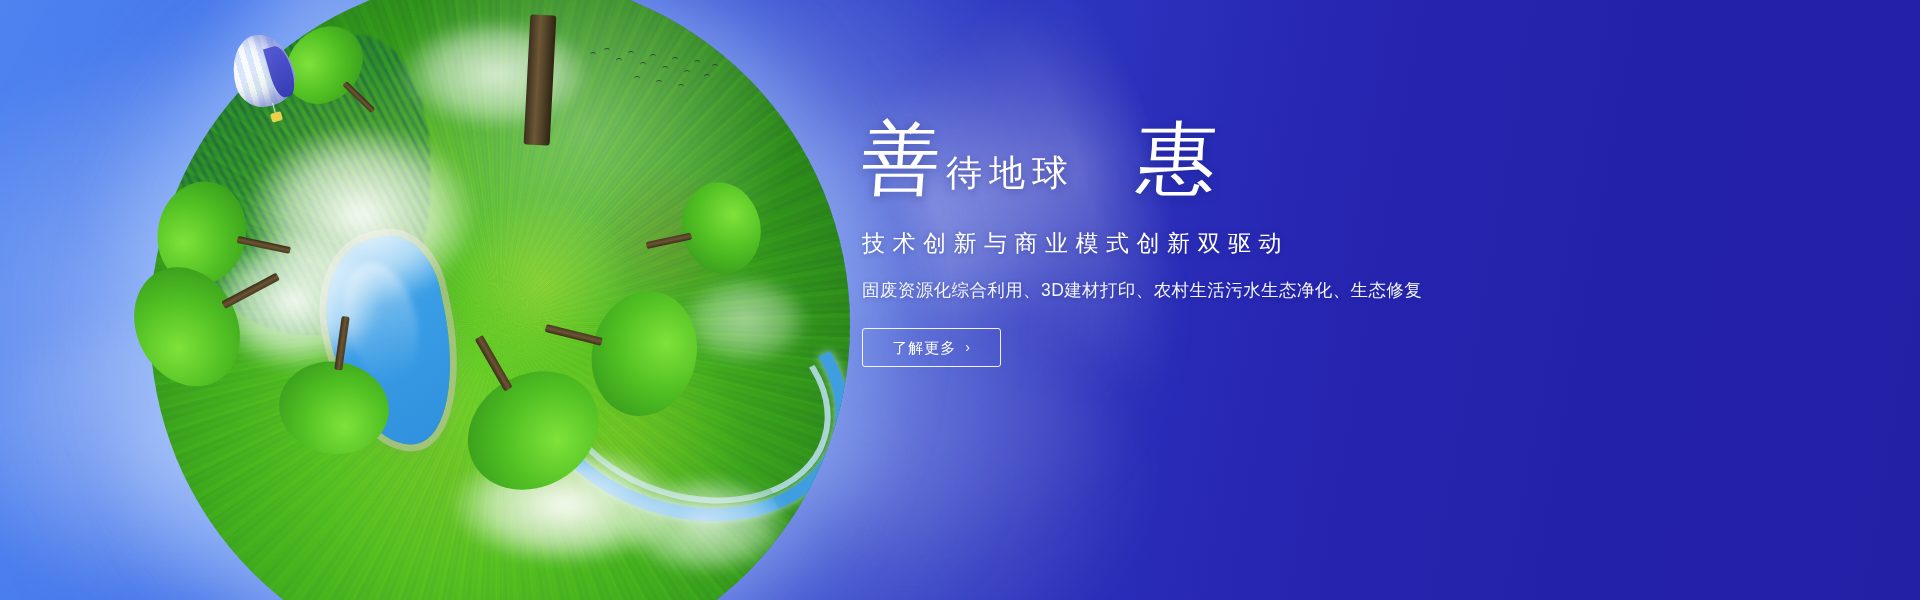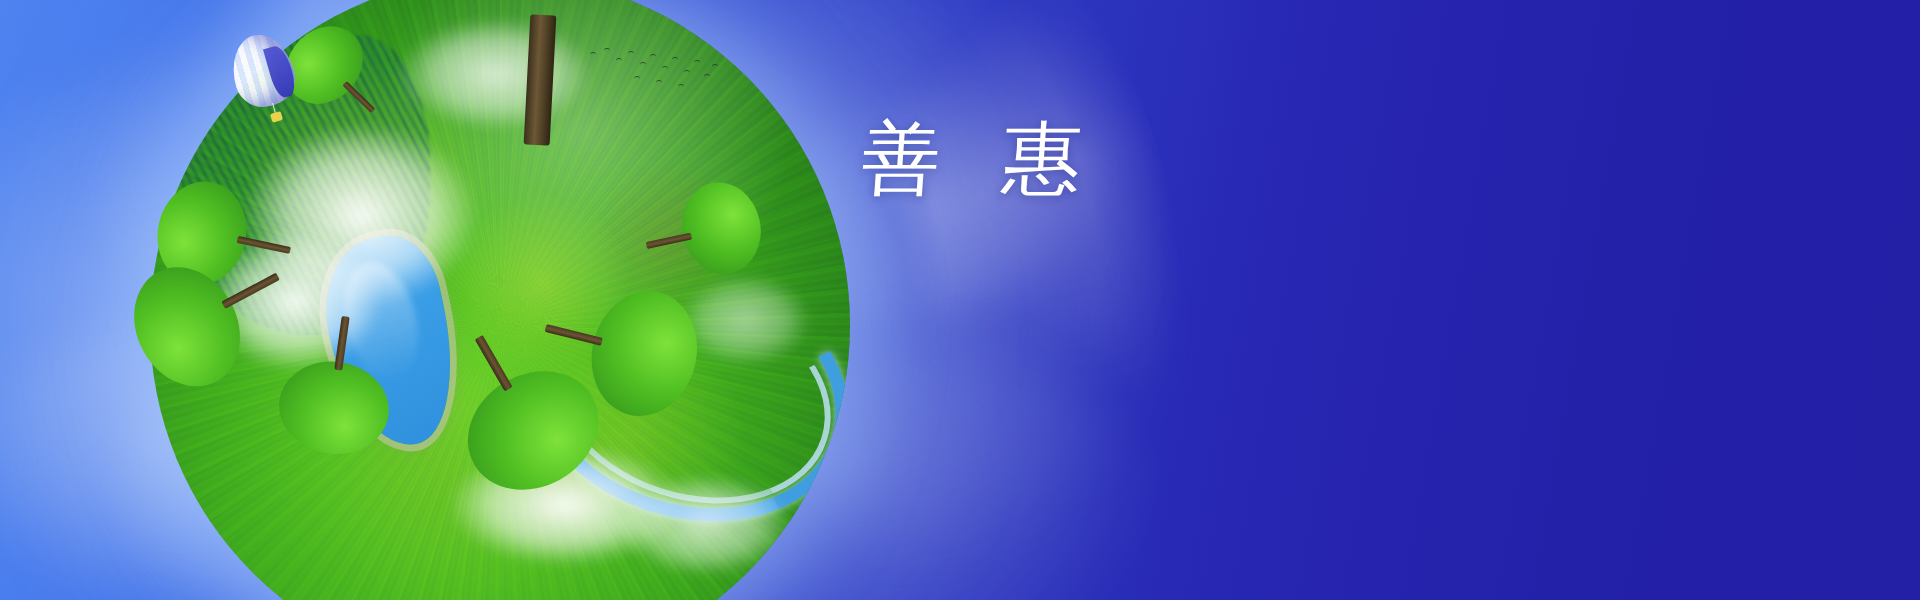--- a/index.html
+++ b/index.html
@@ -281,24 +281,31 @@
     <i style="left:46px;top:30px;"></i>
       <i style="left:68px;top:34px;"></i>
     <i style="left:90px;top:38px;"></i>
   </div>
 
   <div id="copy">
 
     <div class="headline">
       <span class="hl-group">
         <span class="hl-big">善</span>
+        <span class="hl-small">待地球</span>
       </span>
       <span class="hl-gap"></span>
       <span class="hl-group">
         <span class="hl-big">惠</span>
       </span>
     </div>
 
-
-
+    <div class="subtitle">技术创新与商业模式创新双驱动</div>
+
+    <div class="desc">固废资源化综合利用、3D建材打印、农村生活污水生态净化、生态修复</div>
+
+    <button id="cta">
+      <span>了解更多</span>
+      <span class="chev">›</span>
+    </button>
 
   </div>
 </div>
 
 </body></html>

